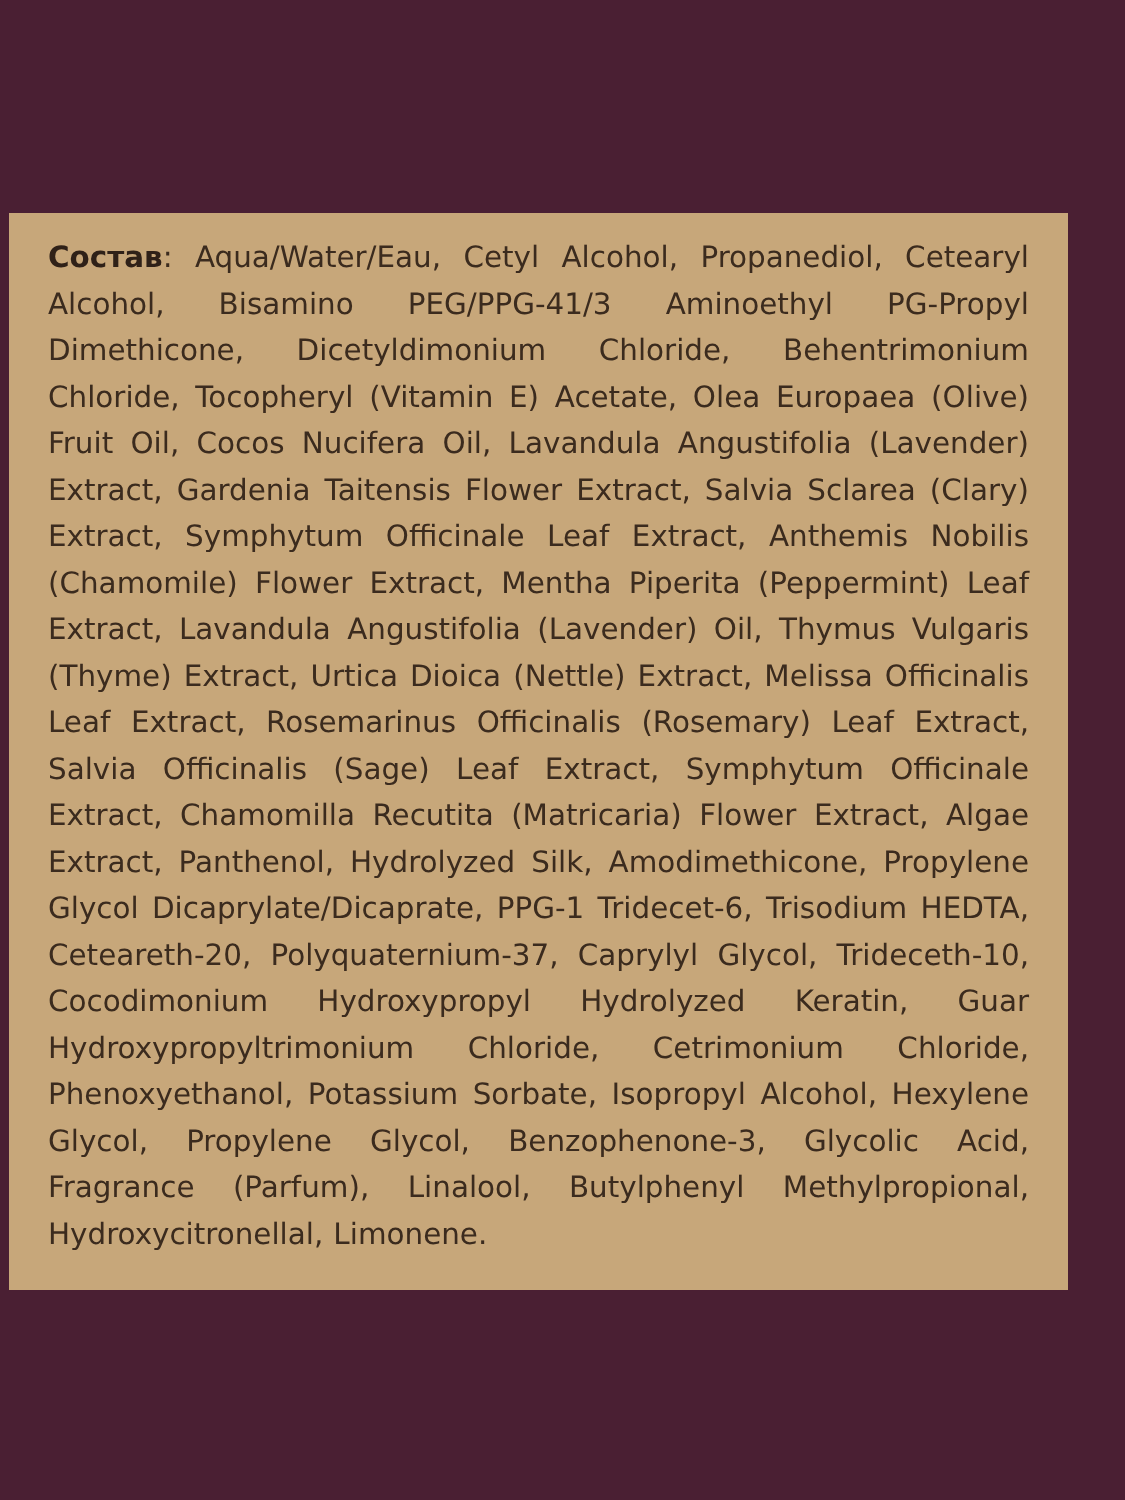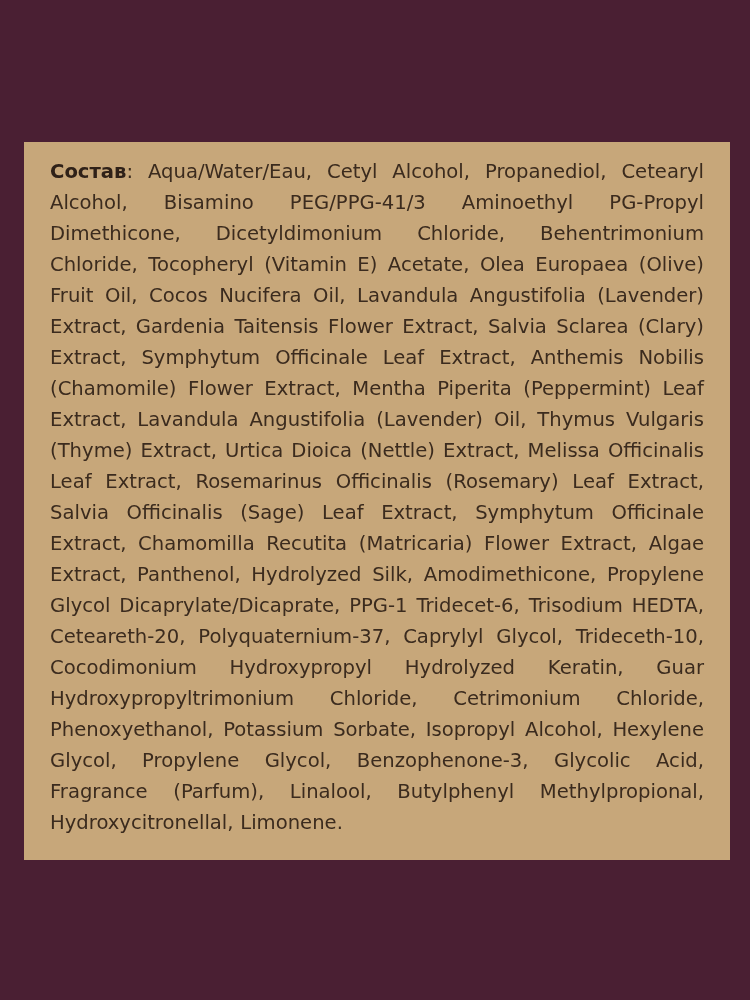--- a/index.html
+++ b/index.html
@@ -14,21 +14,21 @@
     overflow: hidden;
   }
   .page {
     position: relative;
     width: 750px;
     height: 1000px;
     background: #4a1f33;
   }
   .ingredients-panel {
     position: absolute;
-    left: 24px;
+    left: 6px;
     top: 142px;
     width: 706px;
     height: 718px;
     background: #c7a77a;
     box-sizing: border-box;
     padding: 14px 26px 10px 26px;
   }
   .ingredients-text {
     color: #3b2b1e;
     font-size: 19.6px;

